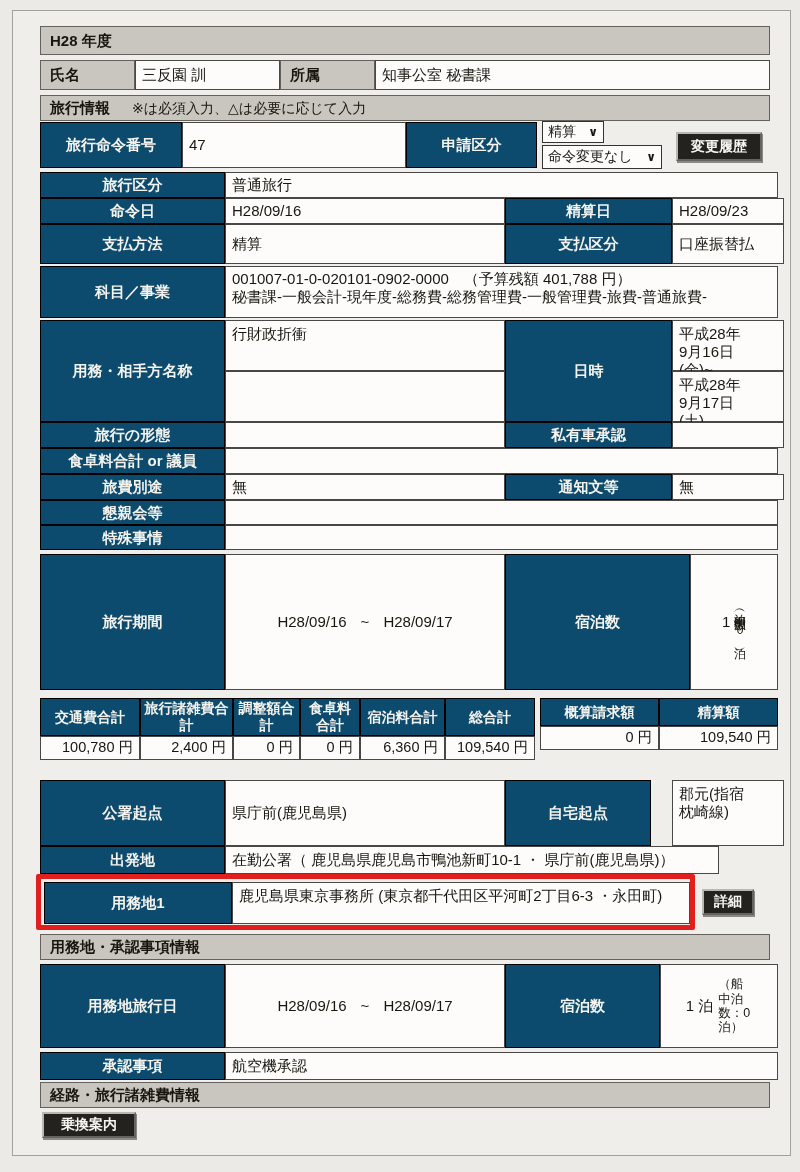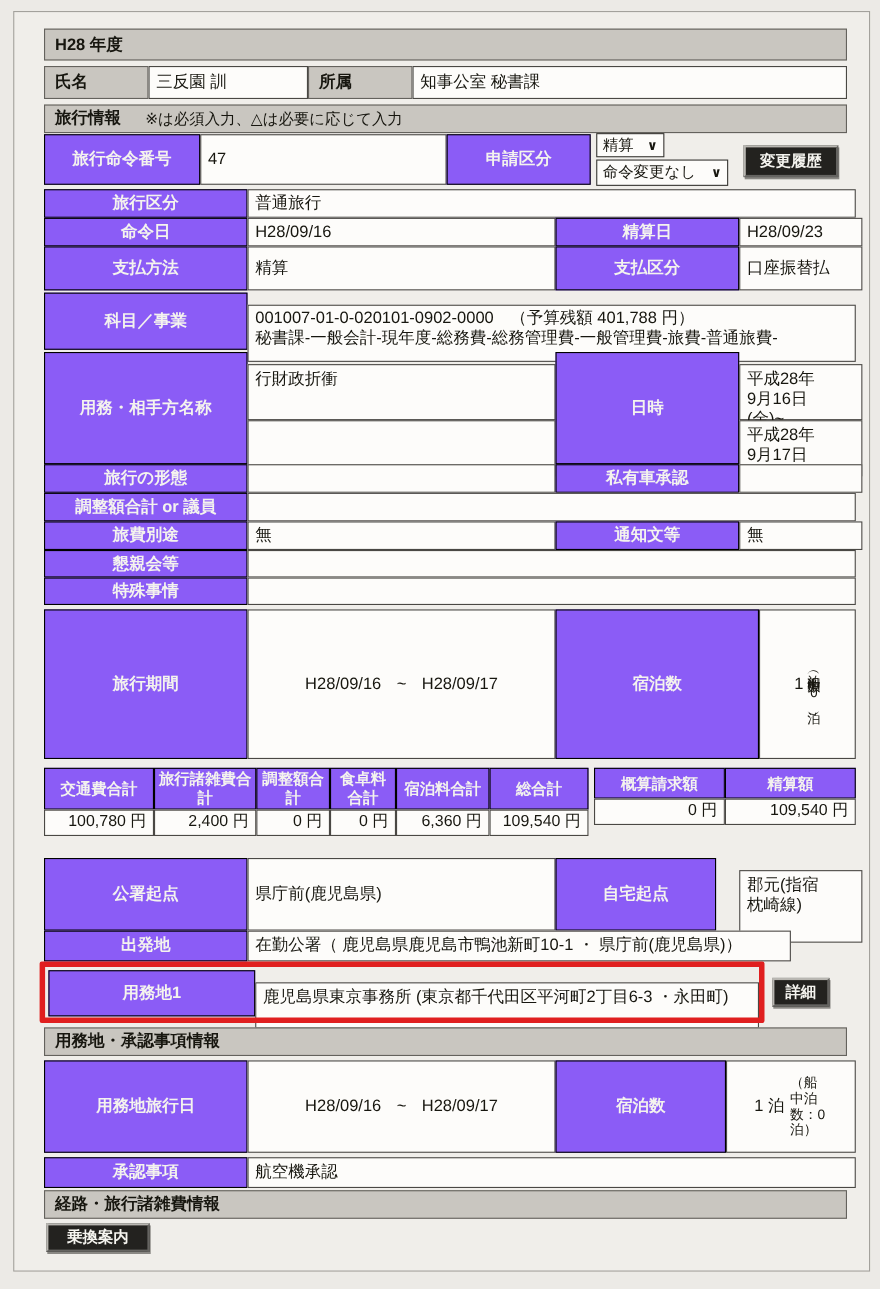--- a/index.html
+++ b/index.html
@@ -5,27 +5,27 @@
   html,body{margin:0;padding:0;}
   body{
     width:800px;height:1172px;
     background:#eceae6;
     font-family:"Liberation Sans","DejaVu Sans",sans-serif;
     font-size:15px;color:#17160f;
     position:relative;overflow:hidden;
   }
   .abs{position:absolute;box-sizing:border-box;}
   
-  .k{background:#8b5cf6;color:#f4f3ee;font-weight:bold;
+  .k{background:#0c4a6e;color:#f4f3ee;font-weight:bold;
      display:flex;align-items:center;justify-content:center;text-align:center;
      border:1px solid #000;line-height:1.2;}
   
   .w{background:#fdfcfa;border:1px solid #4a4844;
      display:flex;align-items:center;padding:2px 6px;line-height:1.2;}
-  .w.top{align-items:flex-start;padding-top:4px;margin-top:11px;}
+  .w.top{align-items:flex-start;padding-top:4px;}
   .w.center{justify-content:center;}
   .w.right{justify-content:flex-end;}
   
   .g{background:#c9c6c0;border:1px solid #64625d;
      display:flex;align-items:center;padding:2px 9px;font-weight:bold;line-height:1.2;}
   .g .note{font-weight:normal;margin-left:22px;font-size:14px;}
   
   .btn{background:#23221f;color:#f5f4ef;font-weight:bold;
      display:flex;align-items:center;justify-content:center;
      border:2px outset #b9b7b2;box-shadow:1px 2px 0 rgba(70,68,64,.6);
@@ -158,21 +158,21 @@
     <span></span>
   </div>
 <div class="abs k" style="left:505px;top:422px;width:167px;height:26px;">
     <span>私有車承認</span>
   </div>
 <div class="abs w" style="left:672px;top:422px;width:112px;height:26px;">
     <span></span>
   </div>
 
 <div class="abs k" style="left:40px;top:448px;width:185px;height:26px;">
-    <span>調整額合計 or 議員</span>
+    <span>食卓料合計 or 議員</span>
   </div>
 <div class="abs w" style="left:225px;top:448px;width:553px;height:26px;">
     <span></span>
   </div>
 
 <div class="abs k" style="left:40px;top:474px;width:185px;height:26px;">
     <span>旅費別途</span>
   </div>
 <div class="abs w" style="left:225px;top:474px;width:280px;height:26px;">
     <span>無</span>

